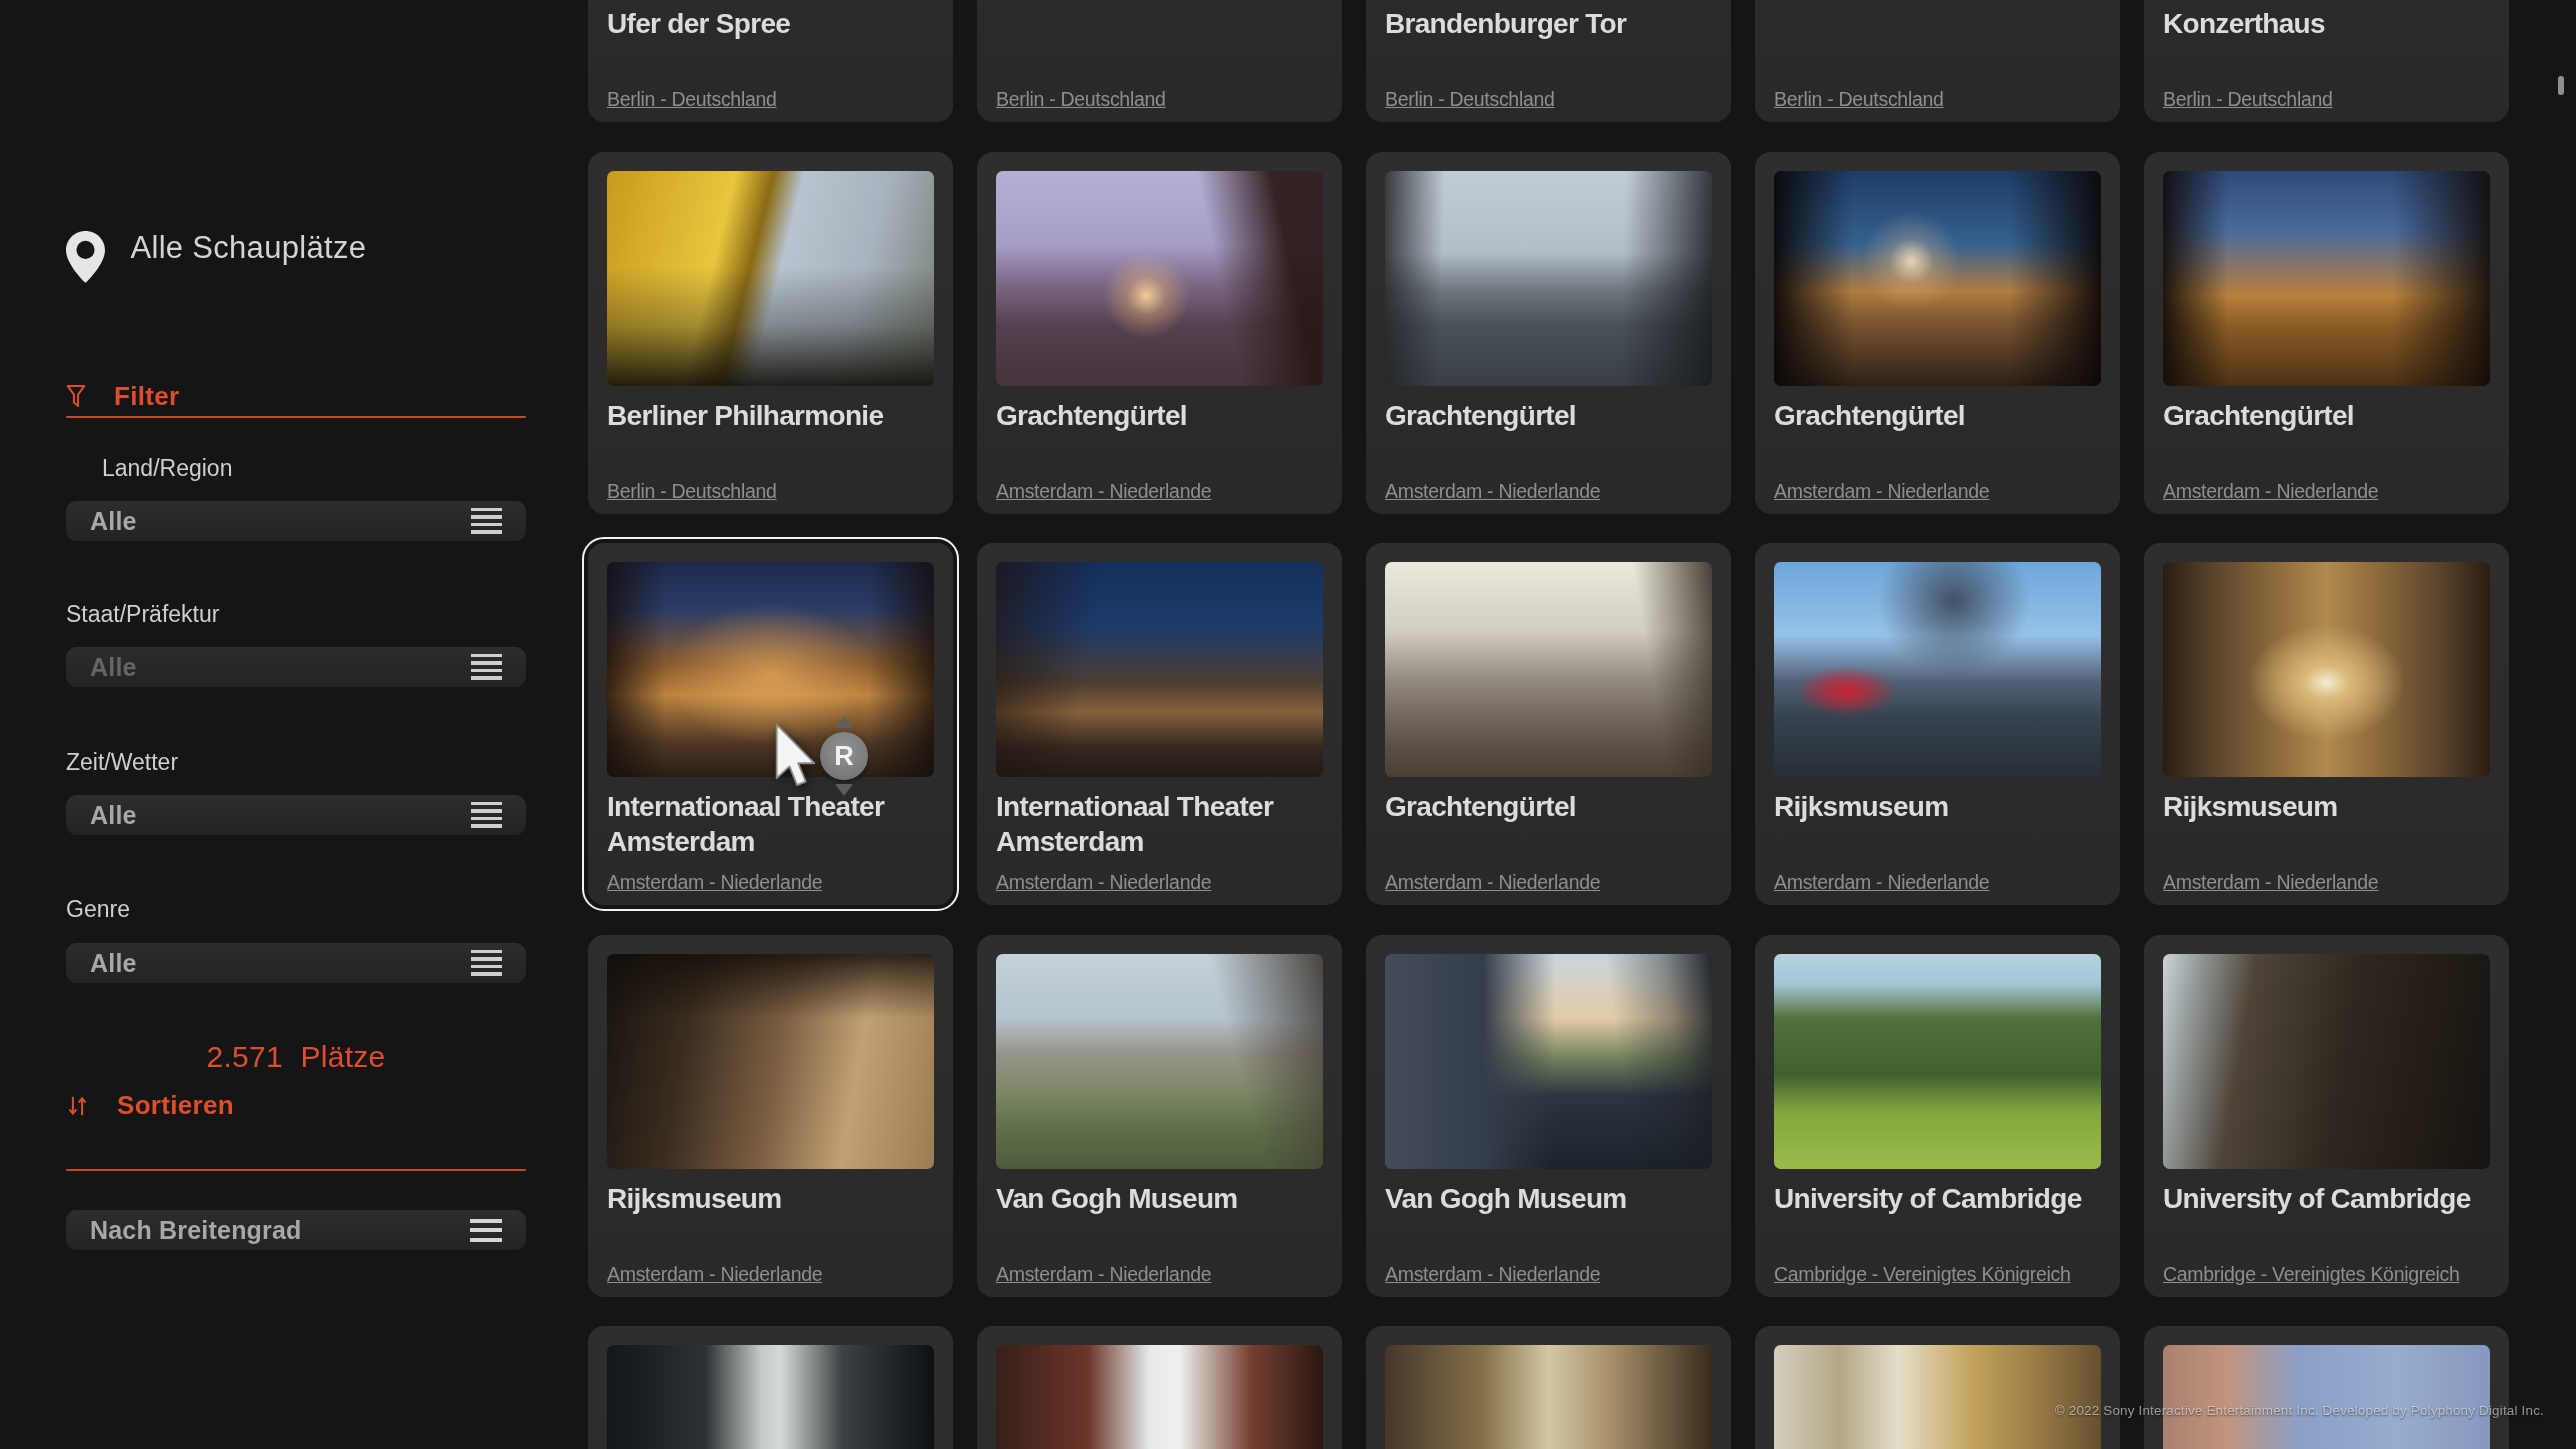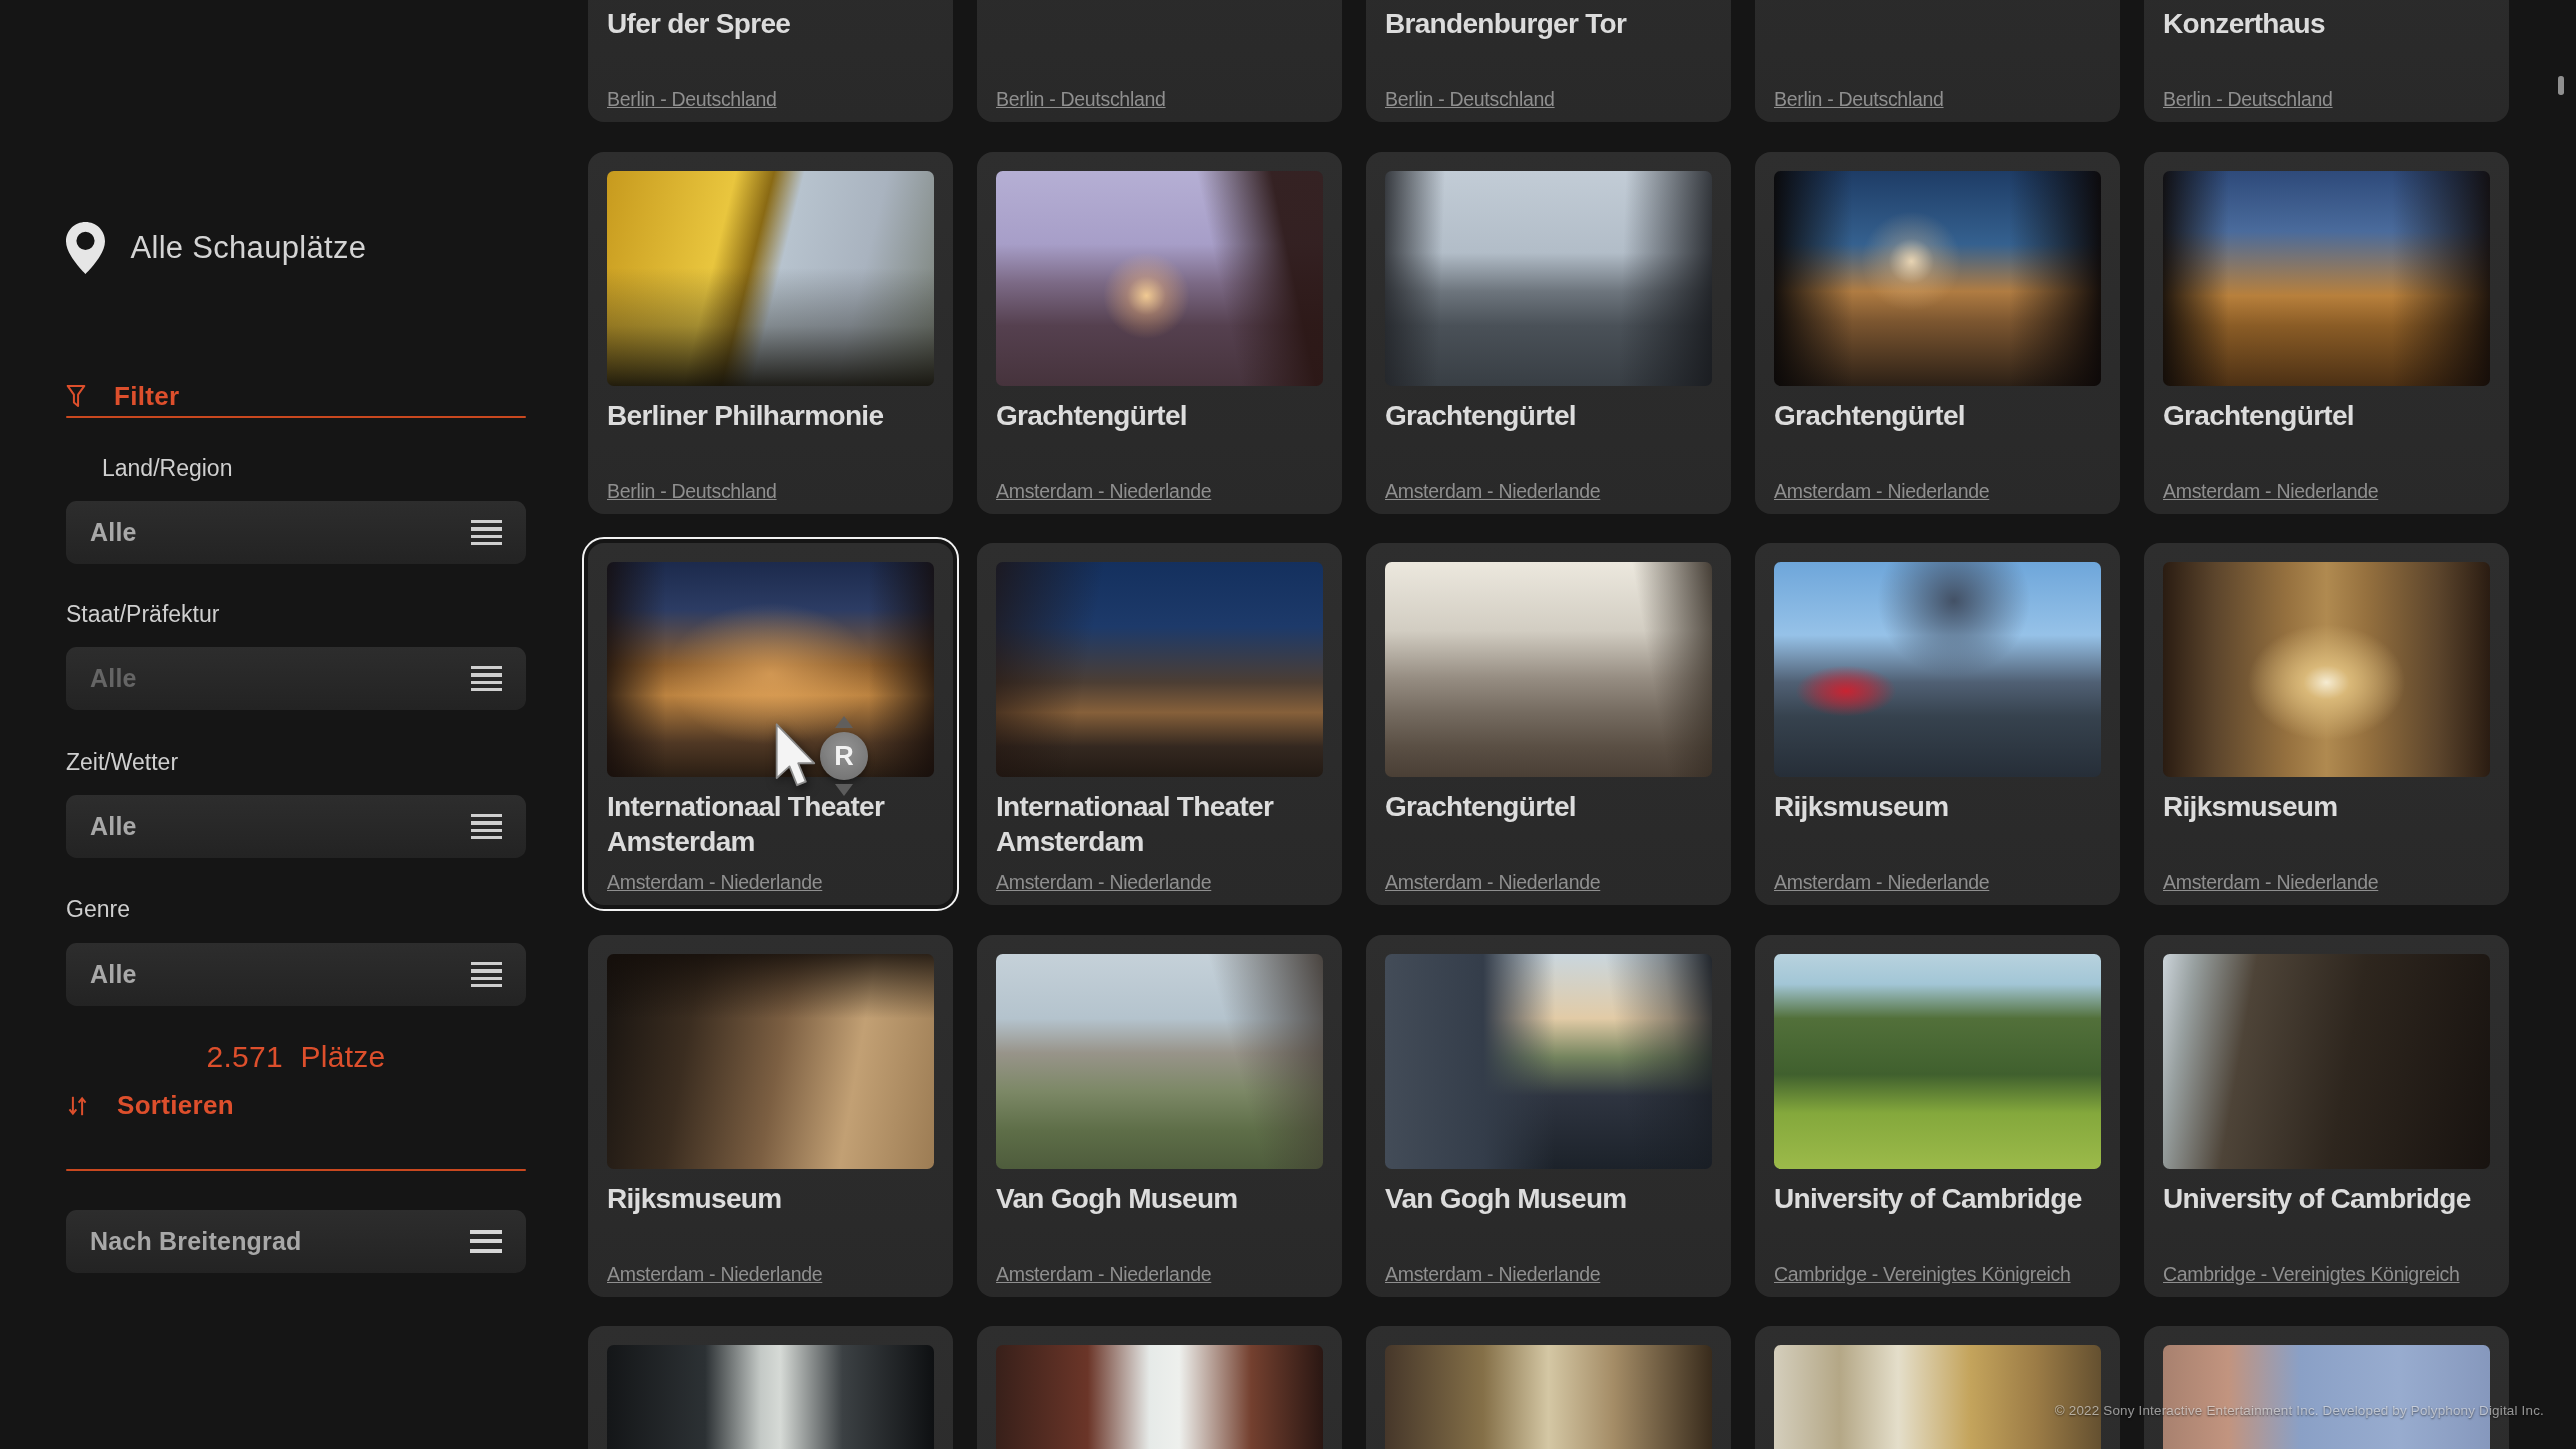--- a/index.html
+++ b/index.html
@@ -7,37 +7,37 @@
   body {
     background:#151515;
     font-family:"Liberation Sans", sans-serif;
     position:relative;
     color:#d6d6d6;
   }
 
   
   .side-el { position:absolute; left:66px; width:460px; }
 
-  .title-row { top:221px; display:flex; align-items:center; gap:25.5px; }
+  .title-row { top:230px; display:flex; align-items:flex-start; gap:25.5px; }
   .title-row .pin { width:39px; height:54px; flex:0 0 auto; }
   .app-title { font-size:31px; font-weight:400; color:#d4d4d4; letter-spacing:0.3px; }
 
   .section-head { display:flex; align-items:center; gap:28px; }
   .section-head .head-label { font-size:26px; font-weight:700; color:#dd4f2c; letter-spacing:0.3px; }
   .filter-head { top:381px; }
   .sort-head { top:1090px; }
   .head-rule { height:2px; background:#c9481f; border-radius:1.3px; }
   .filter-rule { top:416px; }
   .sort-rule { top:1169px; }
 
   .field-label { font-size:23px; color:#cfcfcf; font-weight:400; }
   .lbl-1 { top:455px;margin-left:36px; } .lbl-2 { top:601px; } .lbl-3 { top:749px; } .lbl-4 { top:896px; }
 
   .dropdown {
-    height:63px; border-radius:10.7px;
+    height:40px; border-radius:10.7px;
     background:linear-gradient(to bottom,#2d2d2d,#232323);
     display:flex; align-items:center; justify-content:space-between;
     padding:0 24px; cursor:pointer;
   }
   .dd-1 { top:501px; } .dd-2 { top:647px; } .dd-3 { top:795px; } .dd-4 { top:943px; }
   .dd-sort { top:1210px; }
   .dd-value { font-size:25px; font-weight:700; color:#a8a8a8; letter-spacing:0.2px; }
   .dd-disabled .dd-value { color:#656565; }
   .menu-icon { width:31px; height:25.5px;
     background:repeating-linear-gradient(to bottom,#cfcfcf 0 3.4px,rgba(0,0,0,0) 3.4px 7.4px); }

